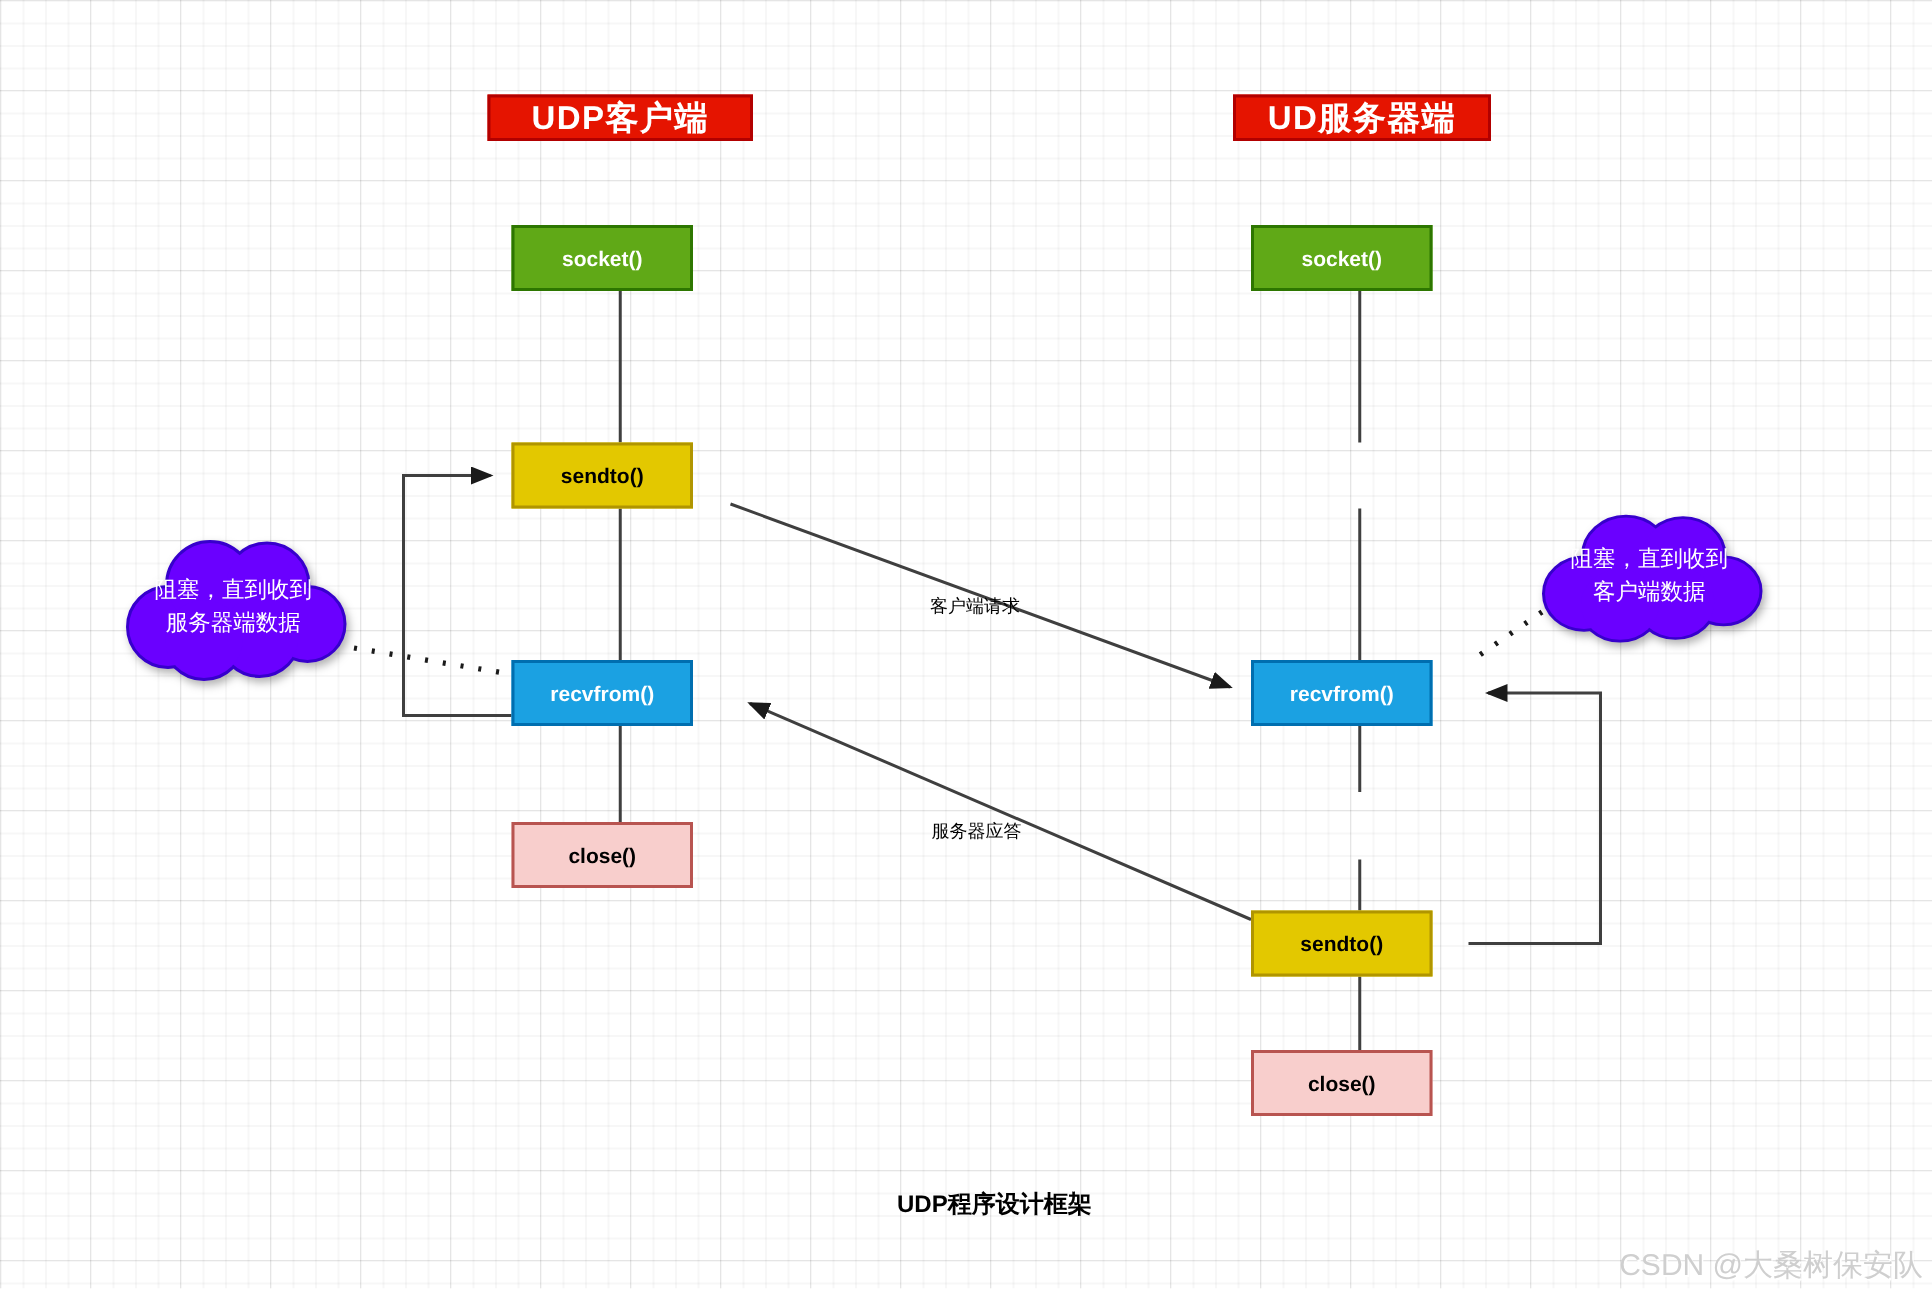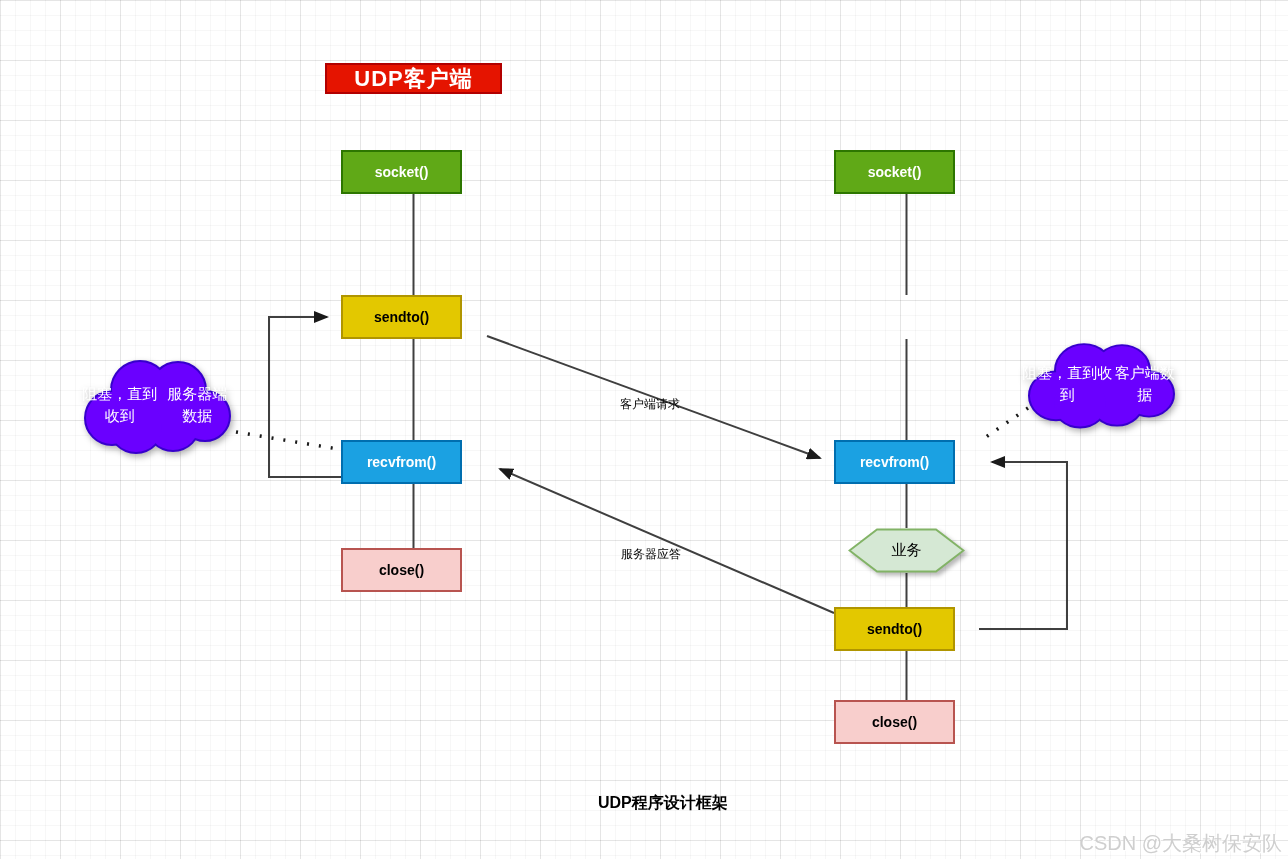--- a/index.html
+++ b/index.html
@@ -53,21 +53,21 @@
     display: flex; align-items: center; justify-content: center;
     font-size: 15px; color: #000;
   }
 
   .cloud {
     position: absolute;
     filter: drop-shadow(2px 3px 3px rgba(0,0,0,0.30));
   }
   .cloud .cloud-text {
     position: absolute; left: 0; top: 0; width: 100%; height: 100%;
-    display: flex; flex-direction: row; align-items: center; justify-content: center;
+    display: flex; flex-direction: column; align-items: center; justify-content: center;
     color: #fff; font-size: 15px; font-weight: 500; line-height: 1.45;
     text-align: center;
   }
 
   .edge-label {
     position: absolute;
     font-size: 12px; color: #000; font-weight: 400;
     white-space: nowrap;
     margin-top: 17px;
   }
@@ -115,35 +115,30 @@
 
       <path d="M834 613 L500 469" marker-end="url(#arrow)"></path>
     </g>
     <g stroke="#1a1a1a" stroke-width="3.5" fill="none" stroke-dasharray="2 10">
       <path d="M236 432 L338 449"></path>
       <path d="M1028 408 L986 437"></path>
     </g>
   </svg>
 
   <div class="col-title" style="left:325px; top:63px; width:177px;">UDP客户端</div>
+  <div class="col-title" style="left:822px; top:63px; width:172px;">UD服务器端</div>
 
   <div class="node n-green" style="left:341px; top:150px;">socket()</div>
   <div class="node n-yellow" style="left:341px; top:295px;">sendto()</div>
   <div class="node n-blue" style="left:341px; top:440px;">recvfrom()</div>
   <div class="node n-pink" style="left:341px; top:548px;">close()</div>
 
   <div class="node n-green" style="left:834px; top:150px;">socket()</div>
   <div class="node n-blue" style="left:834px; top:440px;">recvfrom()</div>
 
-  <div class="hexagon" style="left:848px; top:528px; width:117px; height:45px;">
-    <svg width="117" height="45" viewBox="0 0 117 45">
-      <polygon points="29,1.5 88,1.5 115.5,22.5 88,43.5 29,43.5 1.5,22.5" fill="#d5e8d4" stroke="#82b366" stroke-width="2"></polygon>
-    </svg>
-    <div class="hex-label">业务</div>
-  </div>
 
   <div class="node n-yellow" style="left:834px; top:607px;">sendto()</div>
   <div class="node n-pink" style="left:834px; top:700px;">close()</div>
 
   <div class="cloud" style="left:78px; top:352px; width:155px; height:106px;">
     <svg width="155" height="106" viewBox="0 0 155 106" preserveAspectRatio="none">
       <g fill="#6a00ff" stroke="#3700cc" stroke-width="4">
         <circle cx="34" cy="66" r="26"></circle>
         <circle cx="62" cy="38" r="28"></circle>
         <circle cx="100" cy="38" r="27"></circle>

